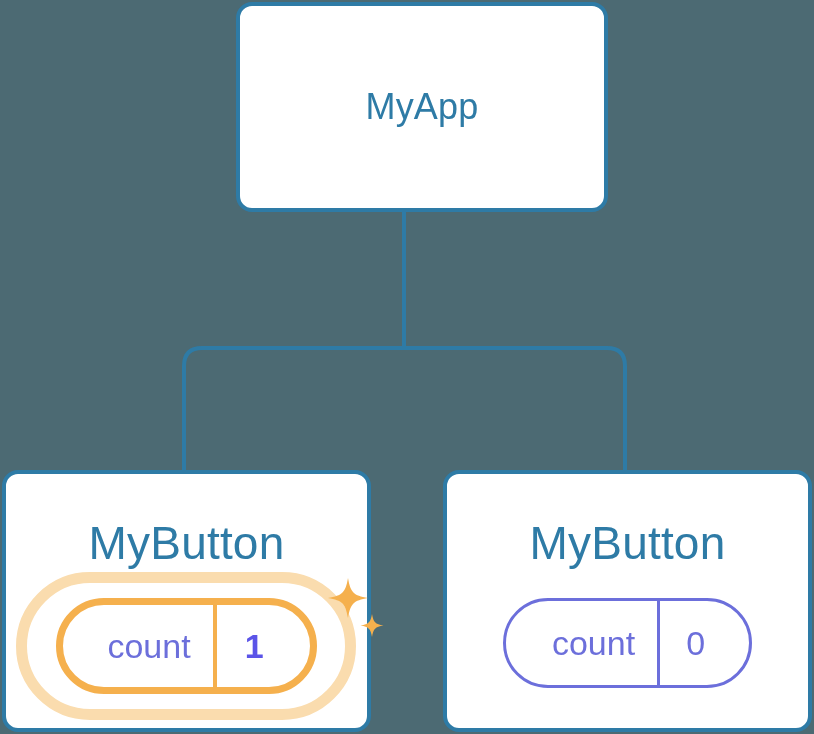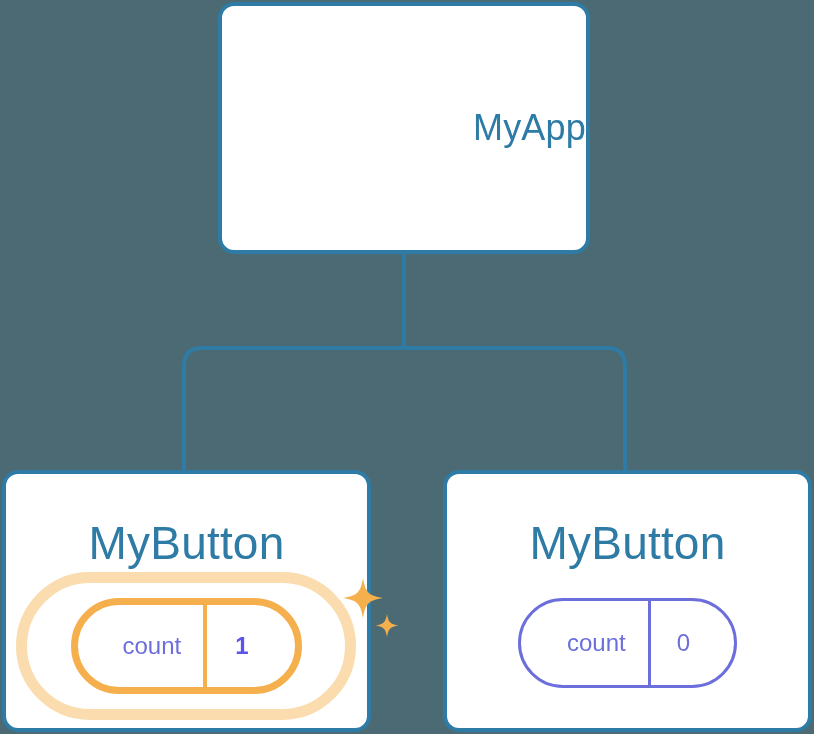--- a/index.html
+++ b/index.html
@@ -46,26 +46,25 @@
   .card-title {
     color: #2e7ba6;
     font-size: 46px;
     font-weight: 400;
     letter-spacing: 0.2px;
     line-height: 1;
     white-space: nowrap;
   }
 
   #card-root {
-    left: 218px;
+    left: 236px;
     top: 2px;
     width: 372px;
-    height: 252px;
+    height: 210px;
     justify-content: center;
-    align-items: flex-end;
   }
   #card-root .card-title {
     font-size: 36px;
   }
 
   #card-child-left {
     left: 2px;
     top: 470px;
     width: 369px;
     height: 262px;
@@ -92,21 +91,21 @@
     display: flex;
     align-items: stretch;
     background: #ffffff;
     box-sizing: border-box;
     z-index: 2;
   }
   .pill-cell {
     display: flex;
     align-items: center;
     justify-content: center;
-    font-size: 24px;
+    font-size: 34px;
     line-height: 1;
     box-sizing: border-box;
     white-space: nowrap;
   }
 
   
   .pill.plain {
     border: 3px solid #6c6fdb;
     border-radius: 999px;
     height: 90px;

